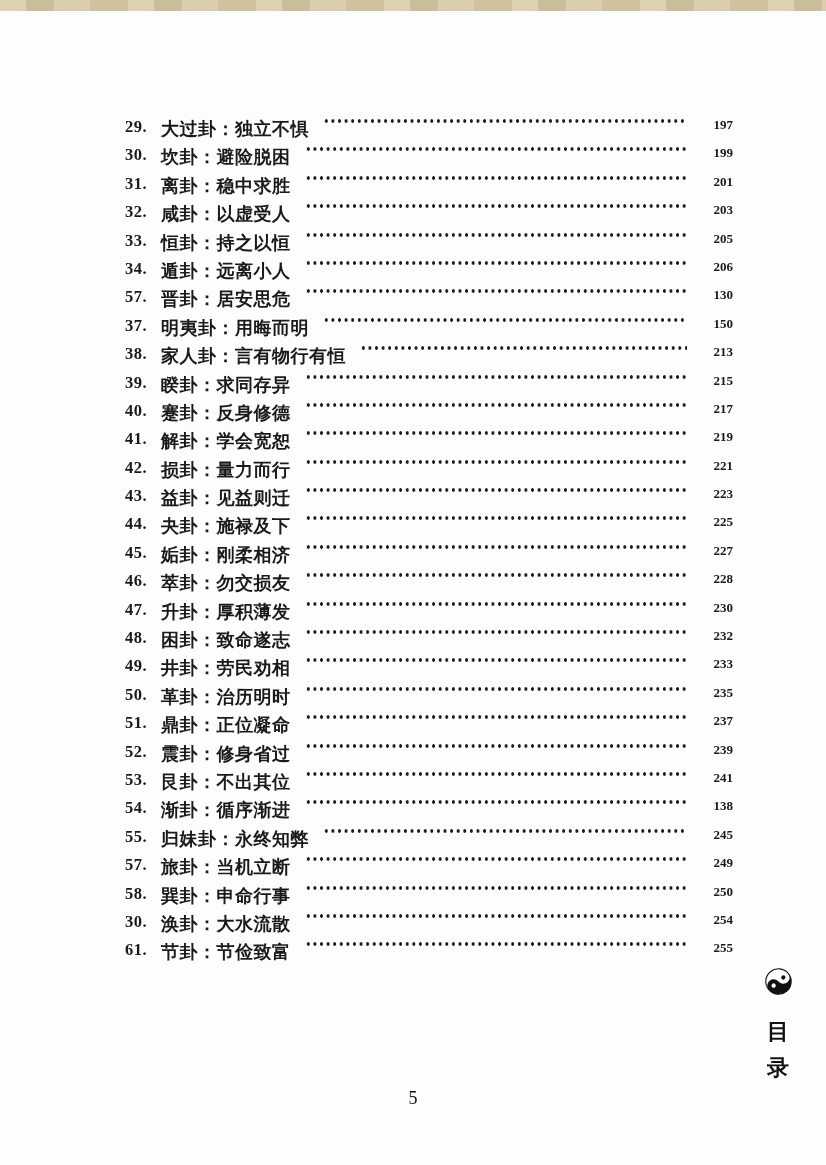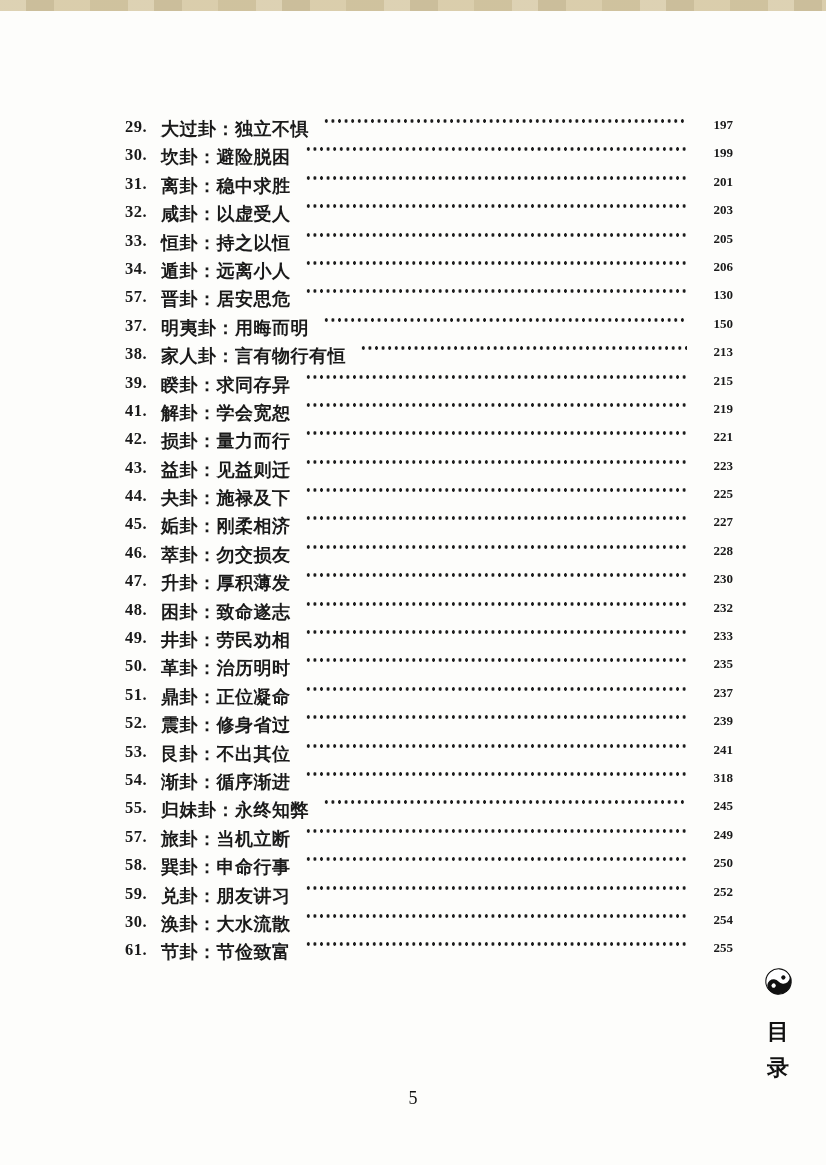--- a/index.html
+++ b/index.html
@@ -173,20 +173,26 @@
     <span class="toc-page">213</span>
   </div>
 
   <div class="toc-row">
     <span class="toc-num">39.</span>
     <span class="toc-title">睽卦：求同存异</span>
     <span class="toc-dots"></span>
     <span class="toc-page">215</span>
   </div>
 
+  <div class="toc-row">
+    <span class="toc-num">40.</span>
+    <span class="toc-title">蹇卦：反身修德</span>
+    <span class="toc-dots"></span>
+    <span class="toc-page">217</span>
+  </div>
 
   <div class="toc-row">
     <span class="toc-num">41.</span>
     <span class="toc-title">解卦：学会宽恕</span>
     <span class="toc-dots"></span>
     <span class="toc-page">219</span>
   </div>
 
   <div class="toc-row">
     <span class="toc-num">42.</span>
@@ -269,21 +275,21 @@
     <span class="toc-num">53.</span>
     <span class="toc-title">艮卦：不出其位</span>
     <span class="toc-dots"></span>
     <span class="toc-page">241</span>
   </div>
 
   <div class="toc-row">
     <span class="toc-num">54.</span>
     <span class="toc-title">渐卦：循序渐进</span>
     <span class="toc-dots"></span>
-    <span class="toc-page">318</span>
+    <span class="toc-page">138</span>
   </div>
 
   <div class="toc-row">
     <span class="toc-num">55.</span>
     <span class="toc-title">归妹卦：永终知弊</span>
     <span class="toc-dots"></span>
     <span class="toc-page">245</span>
   </div>
 
 
@@ -294,26 +300,20 @@
     <span class="toc-page">249</span>
   </div>
 
   <div class="toc-row">
     <span class="toc-num">58.</span>
     <span class="toc-title">巽卦：申命行事</span>
     <span class="toc-dots"></span>
     <span class="toc-page">250</span>
   </div>
 
-  <div class="toc-row">
-    <span class="toc-num">59.</span>
-    <span class="toc-title">兑卦：朋友讲习</span>
-    <span class="toc-dots"></span>
-    <span class="toc-page">252</span>
-  </div>
 
   <div class="toc-row">
     <span class="toc-num">30.</span>
     <span class="toc-title">涣卦：大水流散</span>
     <span class="toc-dots"></span>
     <span class="toc-page">254</span>
   </div>
 
   <div class="toc-row">
     <span class="toc-num">61.</span>

